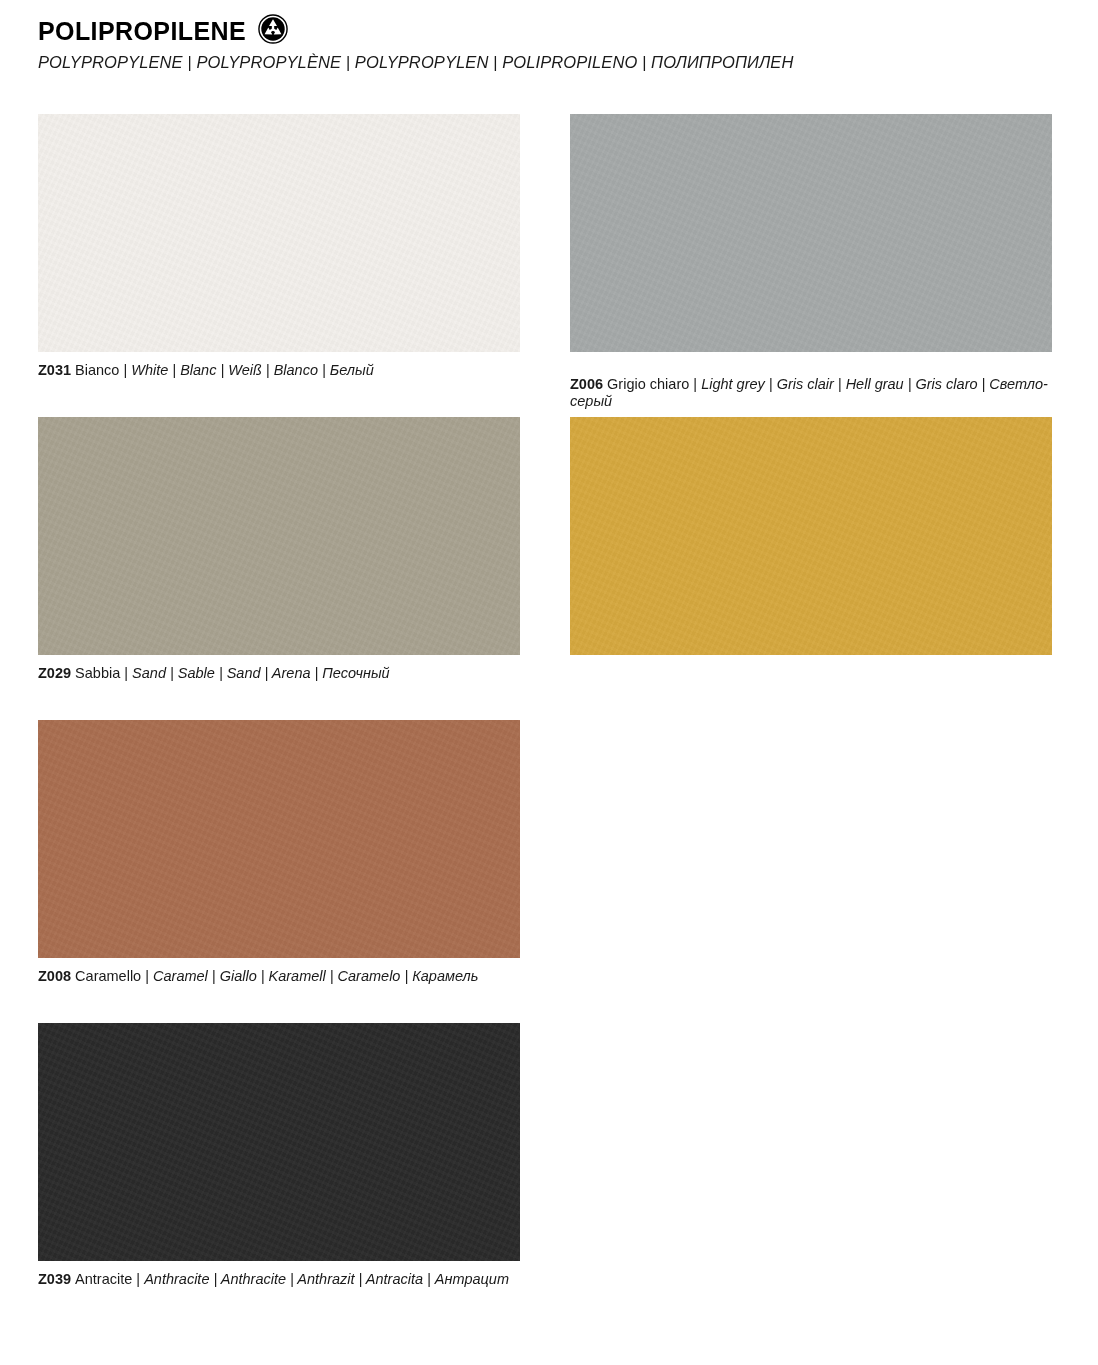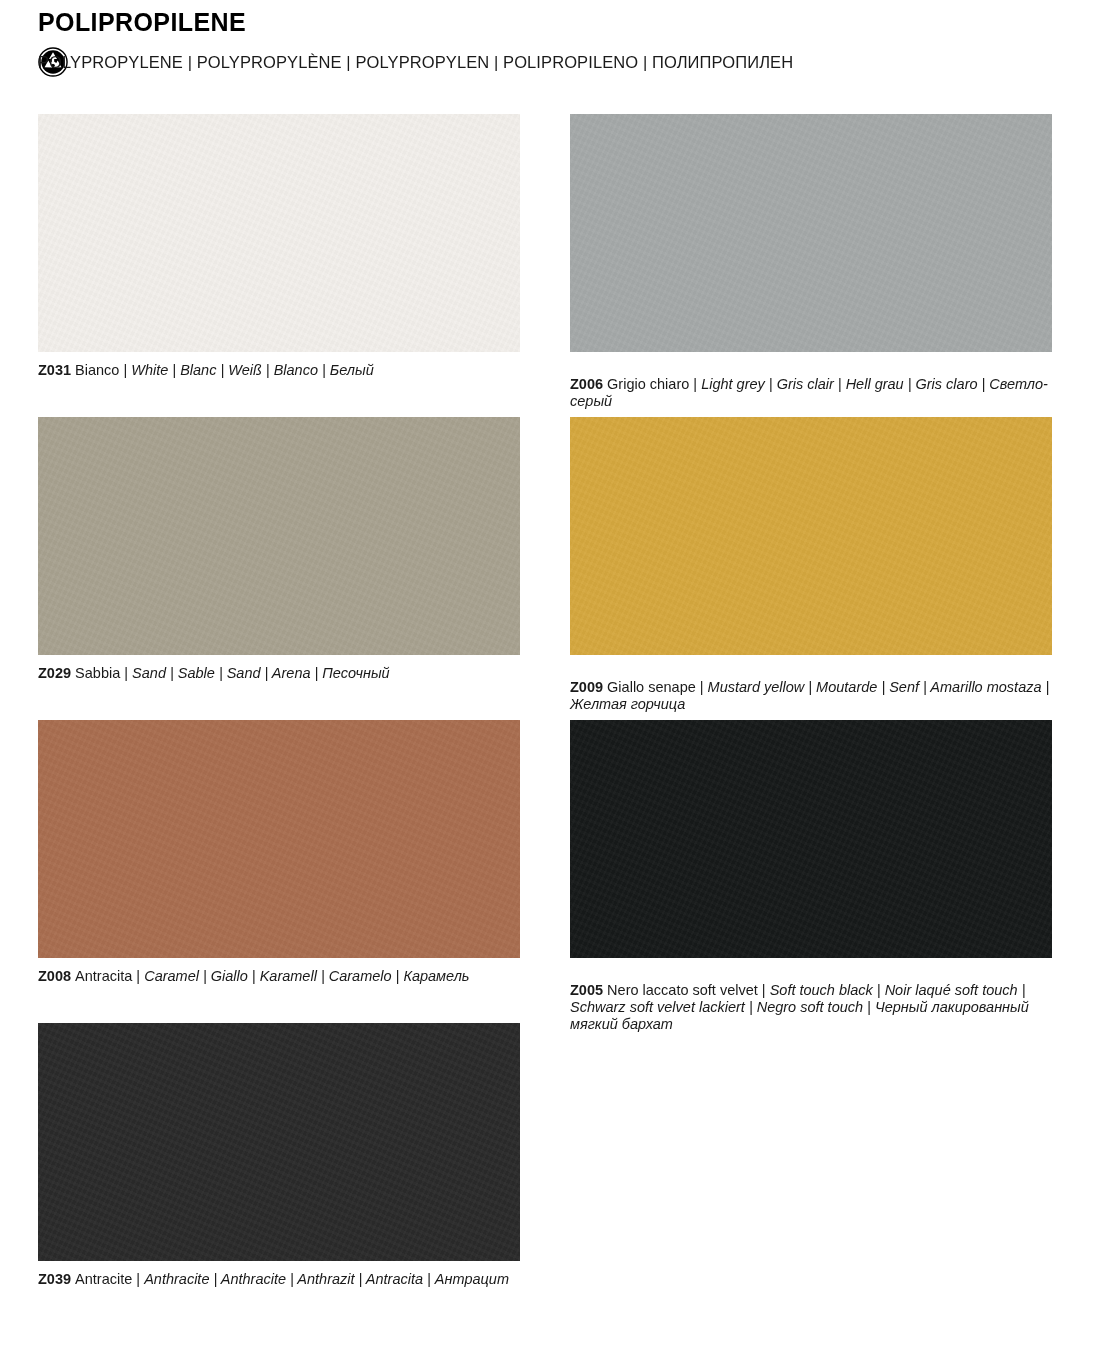--- a/index.html
+++ b/index.html
@@ -19,42 +19,42 @@
 
   
   .page-header {
     position: absolute;
     left: 38px;
     top: 10px;
     width: 1020px;
   }
   .title-row {
     display: flex;
-    align-items: flex-start;
+    align-items: flex-end;
     gap: 12px;
     height: 34px;
-    flex-direction: column;
   }
   .page-title {
     font-size: 25px;
     font-weight: bold;
     letter-spacing: 0.4px;
     line-height: 1;
     color: #000000;
     margin: 0;
   }
   .recycle-icon {
     width: 30px;
     height: 30px;
     flex: 0 0 30px;
     display: block;
   }
   .subtitle {
     margin-top: 9px;
     font-size: 16.5px;
+    font-style: italic;
     font-weight: normal;
     letter-spacing: 0.1px;
     color: #1a1a1a;
     white-space: nowrap;
   }
 
   
   .swatch-grid {
     position: absolute;
     left: 38px;
@@ -155,40 +155,29 @@
   <div class="grid-row" style="height:303px;padding-left:47px;">
     <div class="swatch-cell col-left" style="top:0;">
       <div class="swatch-chip" style="background-color: rgb(168, 162, 144);"></div>
       <div class="swatch-caption">
         <span class="swatch-code">Z029 </span>
         <span class="swatch-name-it">Sabbia</span><span class="sep"> | </span><span class="swatch-name-tr">Sand | Sable | Sand | Arena | Песочный</span>
       </div>
     </div>
     <div class="swatch-cell col-right" style="top:0;">
       <div class="swatch-chip" style="background-color: rgb(213, 168, 63);"></div>
-      <div class="swatch-caption">
-        <span class="swatch-code">Z009 </span>
-        <span class="swatch-name-it">Giallo senape</span><span class="sep"> | </span><span class="swatch-name-tr">Mustard yellow | Moutarde | Senf | Amarillo mostaza | Желтая горчица</span>
-      </div>
     </div>
   </div>
 
   <div class="grid-row" style="height:303px;">
     <div class="swatch-cell col-left" style="top:0;">
       <div class="swatch-chip" style="background-color: rgb(169, 110, 80);"></div>
       <div class="swatch-caption">
         <span class="swatch-code">Z008 </span>
-        <span class="swatch-name-it">Antracita</span><span class="sep"> | </span><span class="swatch-name-tr">Caramel | Giallo | Karamell | Caramelo | Карамель</span>
-      </div>
-    </div>
-    <div class="swatch-cell col-right" style="top:0;">
-      <div class="swatch-chip" style="background-color: rgb(23, 26, 26);"></div>
-      <div class="swatch-caption">
-        <span class="swatch-code">Z005 </span>
-        <span class="swatch-name-it">Nero laccato soft velvet</span><span class="sep"> | </span><span class="swatch-name-tr">Soft touch black | Noir laqué soft touch | Schwarz soft velvet lackiert | Negro soft touch | Черный лакированный мягкий бархат</span>
+        <span class="swatch-name-it">Caramello</span><span class="sep"> | </span><span class="swatch-name-tr">Caramel | Giallo | Karamell | Caramelo | Карамель</span>
       </div>
     </div>
   </div>
 
   <div class="grid-row" style="height:303px;">
     <div class="swatch-cell col-left" style="top:0;">
       <div class="swatch-chip" style="background-color: rgb(43, 43, 43);"></div>
       <div class="swatch-caption">
         <span class="swatch-code">Z039 </span>
         <span class="swatch-name-it">Antracite</span><span class="sep"> | </span><span class="swatch-name-tr">Anthracite | Anthracite | Anthrazit | Antracita | Антрацит</span>

